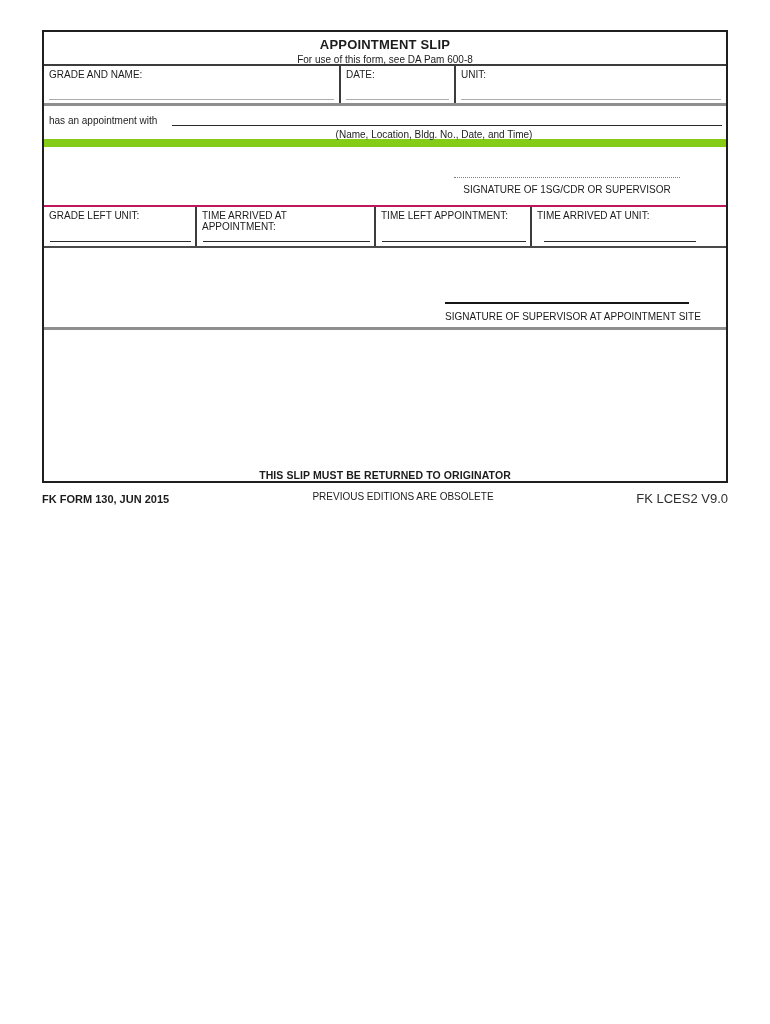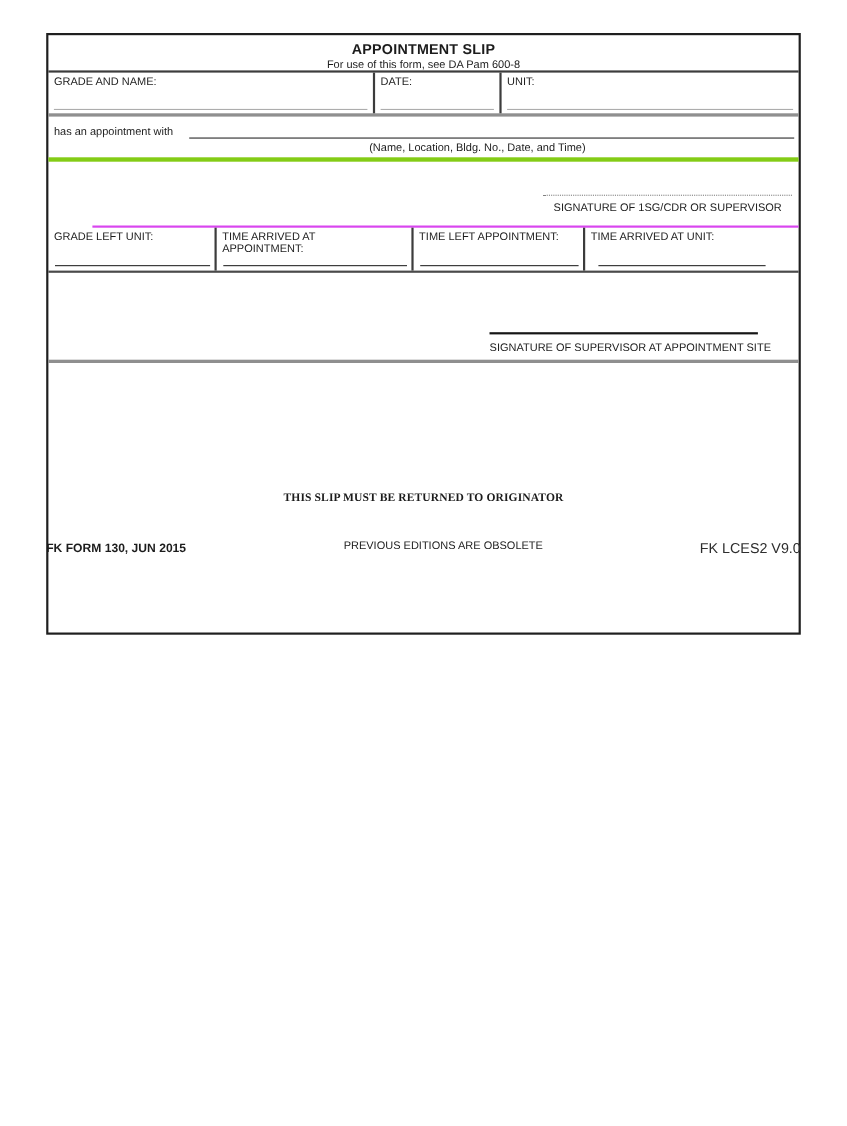--- a/index.html
+++ b/index.html
@@ -2,21 +2,21 @@
 <html><head>
 <meta charset="utf-8">
 <style>
   html,body{margin:0;padding:0;}
   body{
     width:770px;height:1024px;background:#ffffff;position:relative;
     font-family:"Liberation Sans", sans-serif;color:#1c1c1c;
     -webkit-font-smoothing:antialiased;
   }
   .form{
-    position:absolute;left:42px;top:30px;width:686px;height:547px;
+    position:absolute;left:42px;top:30px;width:686px;height:453px;
     border:2px solid #1f1f1f;box-sizing:border-box;
     display:flex;flex-direction:column;background:#fff;
   }
   .row{position:relative;box-sizing:border-box;flex:0 0 auto;}
 
   
   .row-title{height:34px;border-bottom:2px solid #3c3c3c;text-align:center;padding-top:5px;}
   .title{font-size:13px;font-weight:bold;letter-spacing:0.2px;}
   .subtitle{font-size:10px;margin-top:2px;}
 
@@ -24,49 +24,49 @@
   .row-grade{height:40px;border-bottom:3px solid #8f8f8f;display:flex;}
   .cell{position:relative;box-sizing:border-box;}
   .cell.bordered{border-right:2px solid #3c3c3c;}
   .c-grade{width:297px;}
   .c-date{width:115px;}
   .c-unit{flex:1;}
   .cell-label{font-size:10px;padding:3px 12px 0 5px;}
   .cell-underline{position:absolute;left:5px;right:5px;bottom:3px;border-bottom:1px solid #adadad;}
 
   
-  .row-appt{height:41px;border-bottom:4px solid #84cc16;}
+  .row-appt{height:41px;border-bottom:8px solid #84cc16;}
   .appt-lead{position:absolute;left:5px;top:9px;font-size:10px;}
   .appt-line{position:absolute;left:128px;right:4px;top:19px;border-top:1px solid #2a2a2a;}
   .appt-caption{position:absolute;left:128px;right:30px;top:23px;text-align:center;font-size:10px;}
 
   
   .row-reason{height:106px;border-bottom:3px double #8a8a8a;}
   .reason-label{font-size:10px;padding:3px 0 0 5px;}
   .rline{position:absolute;left:0;right:0;border-top:1px solid #222;}
   .rline1{top:31px;} .rline2{top:53px;} .rline3{top:74px;} .rline4{top:94px;}
 
   
-  .row-sig1{height:60px;border-bottom:2px solid #d946ef;margin-left:40px;}
+  .row-sig1{height:60px;border-bottom:2px solid #be185d;}
   .sig1-line{position:absolute;left:410px;width:226px;top:30px;border-top:1px dotted #808080;}
   .sig1-caption{position:absolute;left:390px;width:266px;top:37px;text-align:center;font-size:10px;}
 
   
   .row-time{height:41px;border-bottom:2px solid #4a4a4a;display:flex;}
   .t1{width:153px;} .t2{width:179px;} .t3{width:156px;} .t4{flex:1;}
   .t-underline{position:absolute;left:6px;right:4px;bottom:4px;border-bottom:1px solid #2a2a2a;}
   .t4 .t-underline{left:12px;right:30px;}
 
   
   .row-sig2{height:82px;border-bottom:3px solid #8f8f8f;}
   .sig2-line{position:absolute;left:401px;width:244px;top:54px;border-top:2px solid #161616;}
   .sig2-caption{position:absolute;left:383px;width:292px;top:63px;text-align:center;font-size:10px;}
 
   
-  .row-return{flex:1 1 auto;display:flex;align-items:center;justify-content:center;font-family:Liberation Serif, serif;}
+  .row-return{flex:1 1 auto;display:flex;align-items:flex-end;justify-content:center;}
   .return-text{font-size:10.5px;font-weight:bold;letter-spacing:0.1px;}
 
   
   .footer{position:absolute;left:42px;top:489px;width:686px;height:18px;}
   .footer-left{position:absolute;left:0;top:4px;font-size:11px;font-weight:bold;}
   .footer-center{position:absolute;left:50%;transform:translateX(-50%);margin-left:18px;top:2px;font-size:10px;}
   .footer-right{position:absolute;right:0;top:2px;font-size:13px;color:#2e2e2e;}
 </style>
 </head>
 <body>

